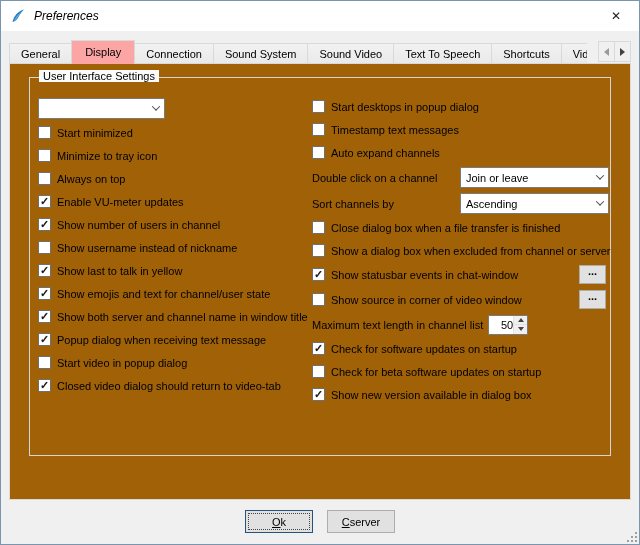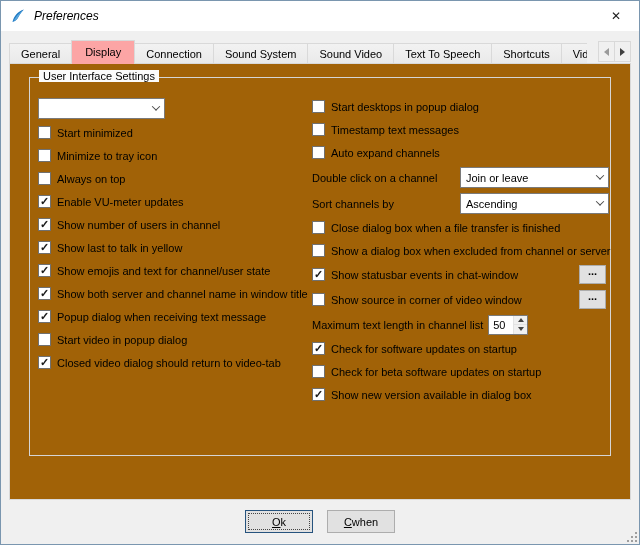--- a/index.html
+++ b/index.html
@@ -53,21 +53,21 @@
   .combo .val { flex:1; overflow:hidden; padding-top:1px; }
   .arrow-area { width:17px; flex:none; display:flex; align-items:center; justify-content:center; align-self:stretch; }
   .chev { width:6px; height:6px; border-right:1px solid #4a4a4a; border-bottom:1px solid #4a4a4a; transform:rotate(45deg) translate(-1px,-1px); }
   .lang-label { width:138px; flex:none; }
   .combo-lang { width:127px; }
   .rlabel { width:148px; flex:none; }
   .combo-r { width:149px; }
   
   .dots-btn { margin-left:auto; width:27px; height:19px; border:1px solid #adadad; background:#e1e1e1; display:flex; align-items:flex-start; justify-content:center; font-size:11px; line-height:9px; font-weight:bold; }
   
-  .spin { display:flex; margin-left:5px; width:40px; height:20px; background:#fff; border:1px solid #7a7a7a; flex:none; }
+  .spin { display:flex; margin-left:5px; width:40px; height:20px; background:#fff; border:1px solid #7a7a7a; flex:none;text-align:right; }
   .spin-val { flex:1; padding:3px 0 0 4px; }
   .spin-btns { width:14px; flex:none; display:flex; flex-direction:column; }
   .spin-b { flex:1; display:flex; align-items:center; justify-content:center; background:#f0f0f0; border-left:1px solid #e3e3e3; }
   .spin-b + .spin-b { border-top:1px solid #e3e3e3; }
   .tri-up { width:0; height:0; border-left:3px solid transparent; border-right:3px solid transparent; border-bottom:4px solid #444; }
   .tri-down { width:0; height:0; border-left:3px solid transparent; border-right:3px solid transparent; border-top:4px solid #444; }
   
   .footer { position:absolute; left:0; right:0; top:509px; display:flex; justify-content:center; gap:14px; }
   .btn { min-width:68px; height:23px; background:#e1e1e1; border:1px solid #adadad; display:flex; align-items:center; justify-content:center; font-family:inherit; font-size:11px; color:#000; }
   .btn.default { border:1px solid #26537e; outline:1px dotted #444; outline-offset:-4px; }
@@ -138,20 +138,24 @@
           </label>
           <label class="row">
             <span class="cb checked">✓</span>
             <span class="lbl">Enable VU-meter updates</span>
           </label>
           <label class="row">
             <span class="cb checked">✓</span>
             <span class="lbl">Show number of users in channel</span>
           </label>
           <label class="row">
+            <span class="cb"></span>
+            <span class="lbl">Show username instead of nickname</span>
+          </label>
+          <label class="row">
             <span class="cb checked">✓</span>
             <span class="lbl">Show last to talk in yellow</span>
           </label>
           <label class="row">
             <span class="cb checked">✓</span>
             <span class="lbl">Show emojis and text for channel/user state</span>
           </label>
           <label class="row">
             <span class="cb checked">✓</span>
             <span class="lbl">Show both server and channel name in window title</span>
@@ -256,21 +260,21 @@
     </div>
   </div>
 
   <div class="footer">
     <button class="btn default">
       <span class="accel">O</span>
         <span>k</span>
     </button>
     <button class="btn">
       <span class="accel">C</span>
-        <span>when</span>
+        <span>server</span>
     </button>
   </div>
 
   <svg class="grip" width="13" height="13" viewBox="0 0 13 13">
     <rect x="10" y="2" width="2" height="2" fill="#9e9e9e"></rect>
     <rect x="6" y="6" width="2" height="2" fill="#9e9e9e"></rect>
     <rect x="10" y="6" width="2" height="2" fill="#9e9e9e"></rect>
     <rect x="2" y="10" width="2" height="2" fill="#9e9e9e"></rect>
     <rect x="6" y="10" width="2" height="2" fill="#9e9e9e"></rect>
     <rect x="10" y="10" width="2" height="2" fill="#9e9e9e"></rect>

